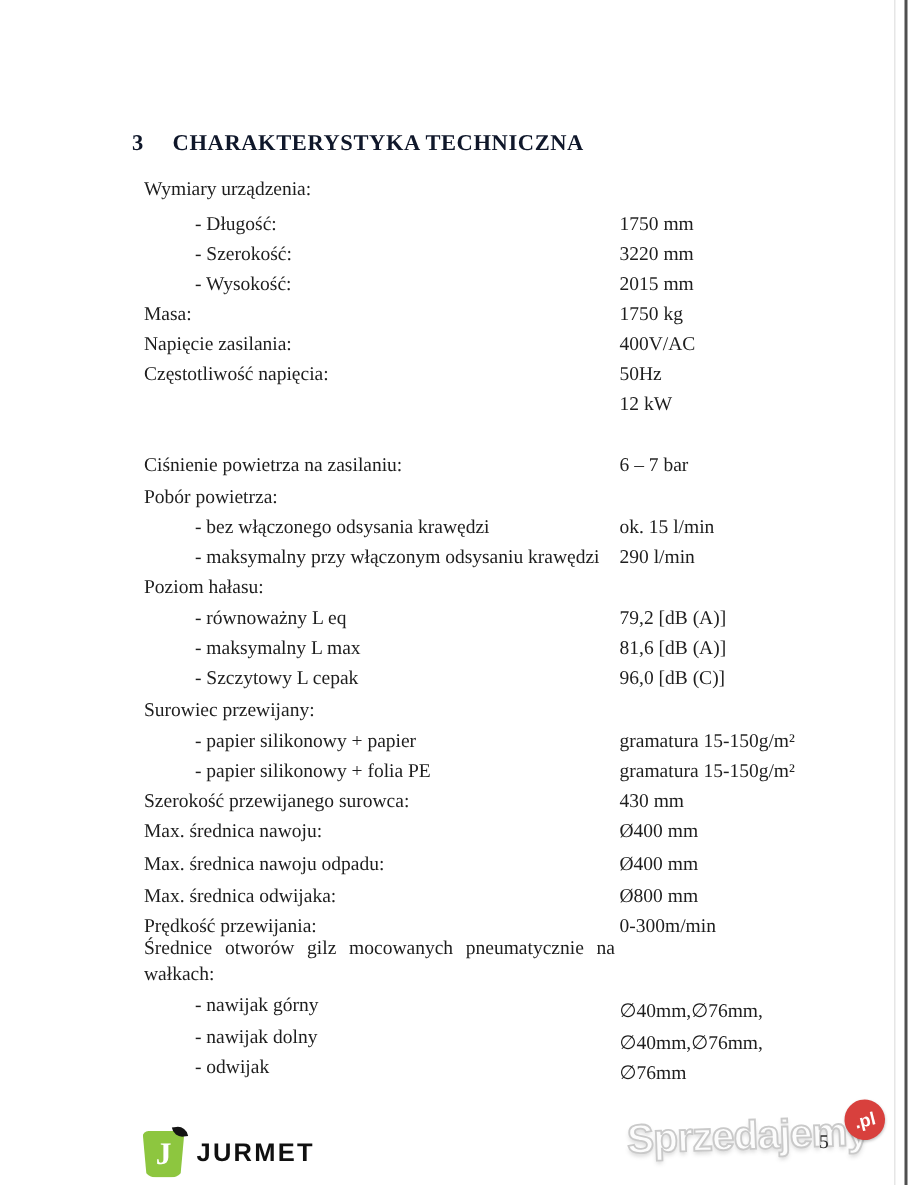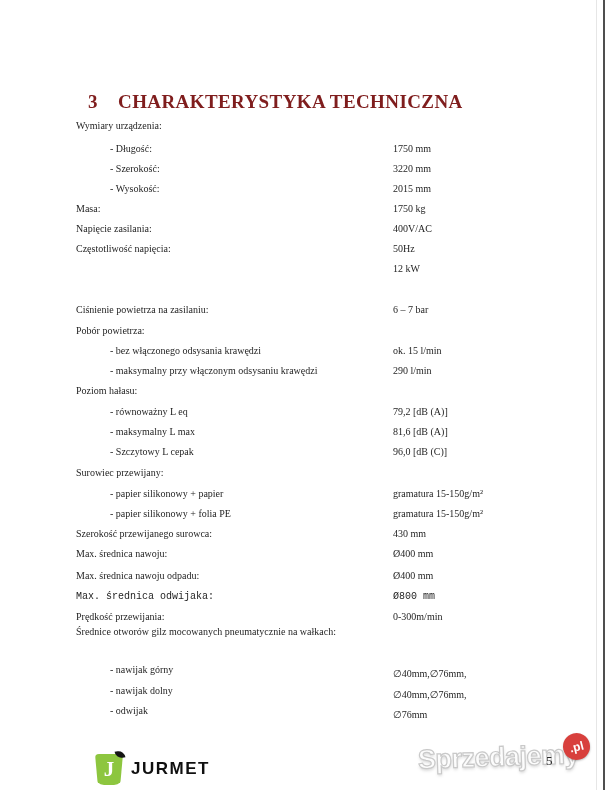--- a/index.html
+++ b/index.html
@@ -13,31 +13,31 @@
   #page { position:absolute; inset:0; width:608px; height:790px; background:#fff; }
 
   
   .edge-light { position:absolute; left:596px; top:0; width:1px; height:790px; background:#e6e6e6; }
   .edge-dark  { position:absolute; left:603px; top:0; width:2px; height:790px; background:#4f4f4f; }
 
   
   .doc-title {
     position:absolute; left:88px; top:78px;
     font-family:"Liberation Serif", serif;
-    font-size:19px; font-weight:bold; color:#7f1d1d;
+    font-size:15px; font-weight:bold; color:#0f172a;
     letter-spacing:0.4px; white-space:nowrap;
   }
   .doc-title .num { display:inline-block; }
   .doc-title .txt { display:inline-block; margin-left:15px; }
 
   
   #spec-list { position:absolute; inset:0; }
   .row {
-    position:absolute; left:76px; width:505px;
-    font-size:10px; color:#1e1e1e; line-height:16px;
+    position:absolute; left:96px; width:505px;
+    font-size:13px; color:#1e1e1e; line-height:16px;
     white-space:nowrap;
   }
   .row .label { display:inline-block; }
   .row.indent .label { margin-left:34px; }
   .row .value { position:absolute; left:317px; top:0; white-space:nowrap;text-align:right; }
   .row.wrap {
     white-space:normal; width:314px;
     text-align:justify; line-height:17px;
   }
 
@@ -123,21 +123,21 @@
       <div class="row" style="top: 383px;"><span class="label">Poziom hałasu:</span></div>
       <div class="row indent" style="top: 404px;"><span class="label">- równoważny L eq</span><span class="value">79,2 [dB (A)]</span></div>
       <div class="row indent" style="top: 424px;"><span class="label">- maksymalny L max</span><span class="value">81,6 [dB (A)]</span></div>
       <div class="row indent" style="top: 444px;"><span class="label">- Szczytowy L cepak</span><span class="value">96,0 [dB (C)]</span></div>
       <div class="row" style="top: 465px;"><span class="label">Surowiec przewijany:</span></div>
       <div class="row indent" style="top: 486px;"><span class="label">- papier silikonowy + papier</span><span class="value">gramatura 15-150g/m²</span></div>
       <div class="row indent" style="top: 506px;"><span class="label">- papier silikonowy + folia PE</span><span class="value">gramatura 15-150g/m²</span></div>
       <div class="row" style="top: 526px;"><span class="label">Szerokość przewijanego surowca:</span><span class="value">430 mm</span></div>
       <div class="row" style="top: 546px;"><span class="label">Max. średnica nawoju:</span><span class="value">Ø400 mm</span></div>
       <div class="row" style="top: 568px;"><span class="label">Max. średnica nawoju odpadu:</span><span class="value">Ø400 mm</span></div>
-      <div class="row" style="top: 589px; font-family: Liberation Mono, monospace;"><span class="label">Max. średnica odwijaka:</span><span class="value">Ø800 mm</span></div>
+      <div class="row" style="top: 589px;"><span class="label">Max. średnica odwijaka:</span><span class="value">Ø800 mm</span></div>
       <div class="row" style="top: 609px;"><span class="label">Prędkość przewijania:</span><span class="value">0-300m/min</span></div>
       <div class="row wrap" style="top: 623px;"><span class="label">Średnice otworów gilz mocowanych pneumatycznie na wałkach:</span></div>
       <div class="row indent" style="top: 662px;"><span class="label">- nawijak górny</span><span class="value" style="top: 4px;">∅40mm,∅76mm,</span></div>
       <div class="row indent" style="top: 683px;"><span class="label">- nawijak dolny</span><span class="value" style="top: 4px;">∅40mm,∅76mm,</span></div>
       <div class="row indent" style="top: 703px;"><span class="label">- odwijak</span><span class="value" style="top: 4px;">∅76mm</span></div>
     </div>
 
   <div class="logo">
     <div class="logo-icon">
       <div class="pot" style="background: rgb(141, 198, 63);"></div>

